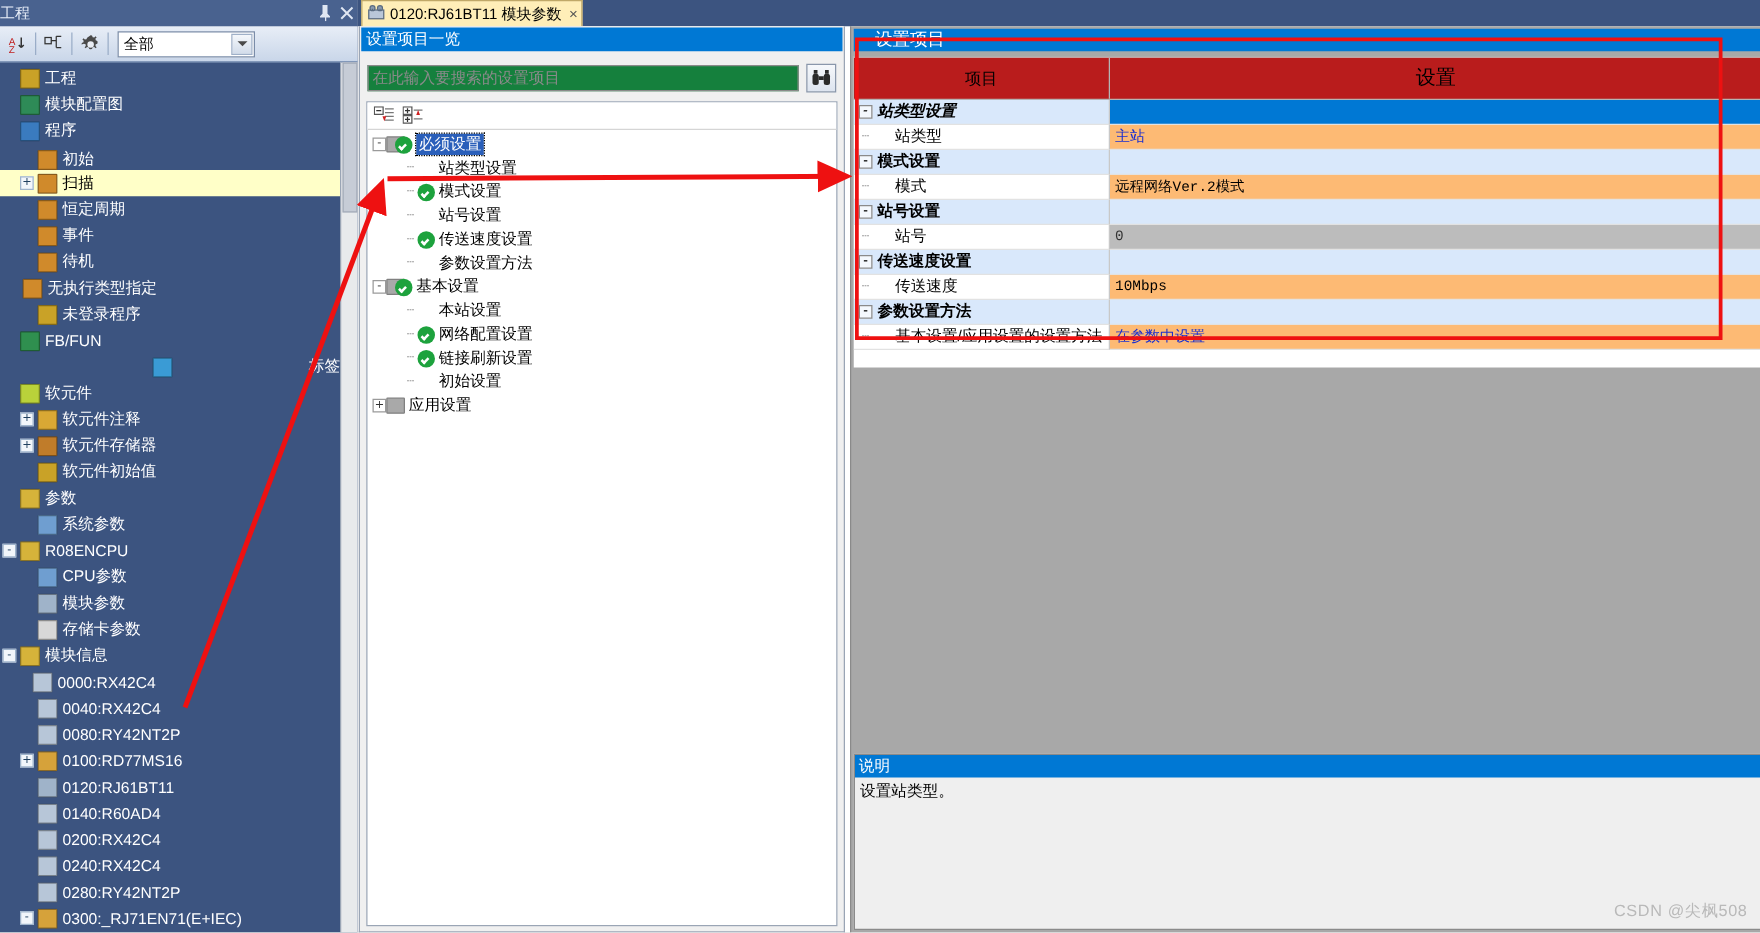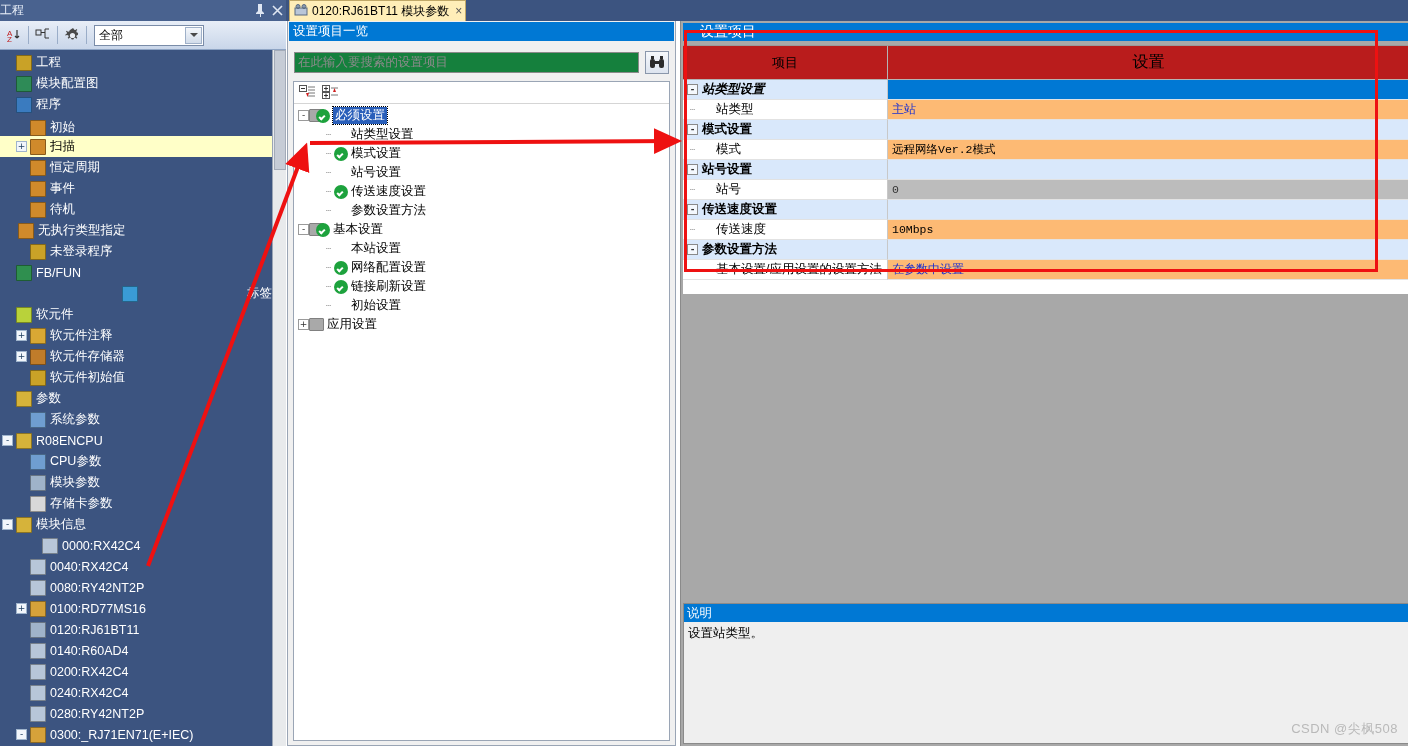--- a/index.html
+++ b/index.html
@@ -395,21 +395,21 @@
         <div class="nav-row" style="padding-left: 16px;">
           <span class="nav-exp empty"></span>
           <span class="nav-ico" style="background: rgb(216, 216, 216); border: 1px solid rgba(0, 0, 0, 0.35);"></span>
           <span>存储卡参数</span>
         </div>
         <div class="nav-row" style="padding-left: 2px;">
           <span class="nav-exp">-</span>
           <span class="nav-ico" style="background: rgb(214, 179, 58); border: 1px solid rgba(0, 0, 0, 0.35);"></span>
           <span>模块信息</span>
         </div>
-        <div class="nav-row" style="padding-left: 28px;">
+        <div class="nav-row" style="padding-left: 12px;">
           <span class="nav-exp empty"></span>
           <span class="nav-ico" style="background: rgb(183, 198, 216); border: 1px solid rgba(0, 0, 0, 0.35);"></span>
           <span>0000:RX42C4</span>
         </div>
         <div class="nav-row" style="padding-left: 16px;">
           <span class="nav-exp empty"></span>
           <span class="nav-ico" style="background: rgb(183, 198, 216); border: 1px solid rgba(0, 0, 0, 0.35);"></span>
           <span>0040:RX42C4</span>
         </div>
         <div class="nav-row" style="padding-left: 16px;">

